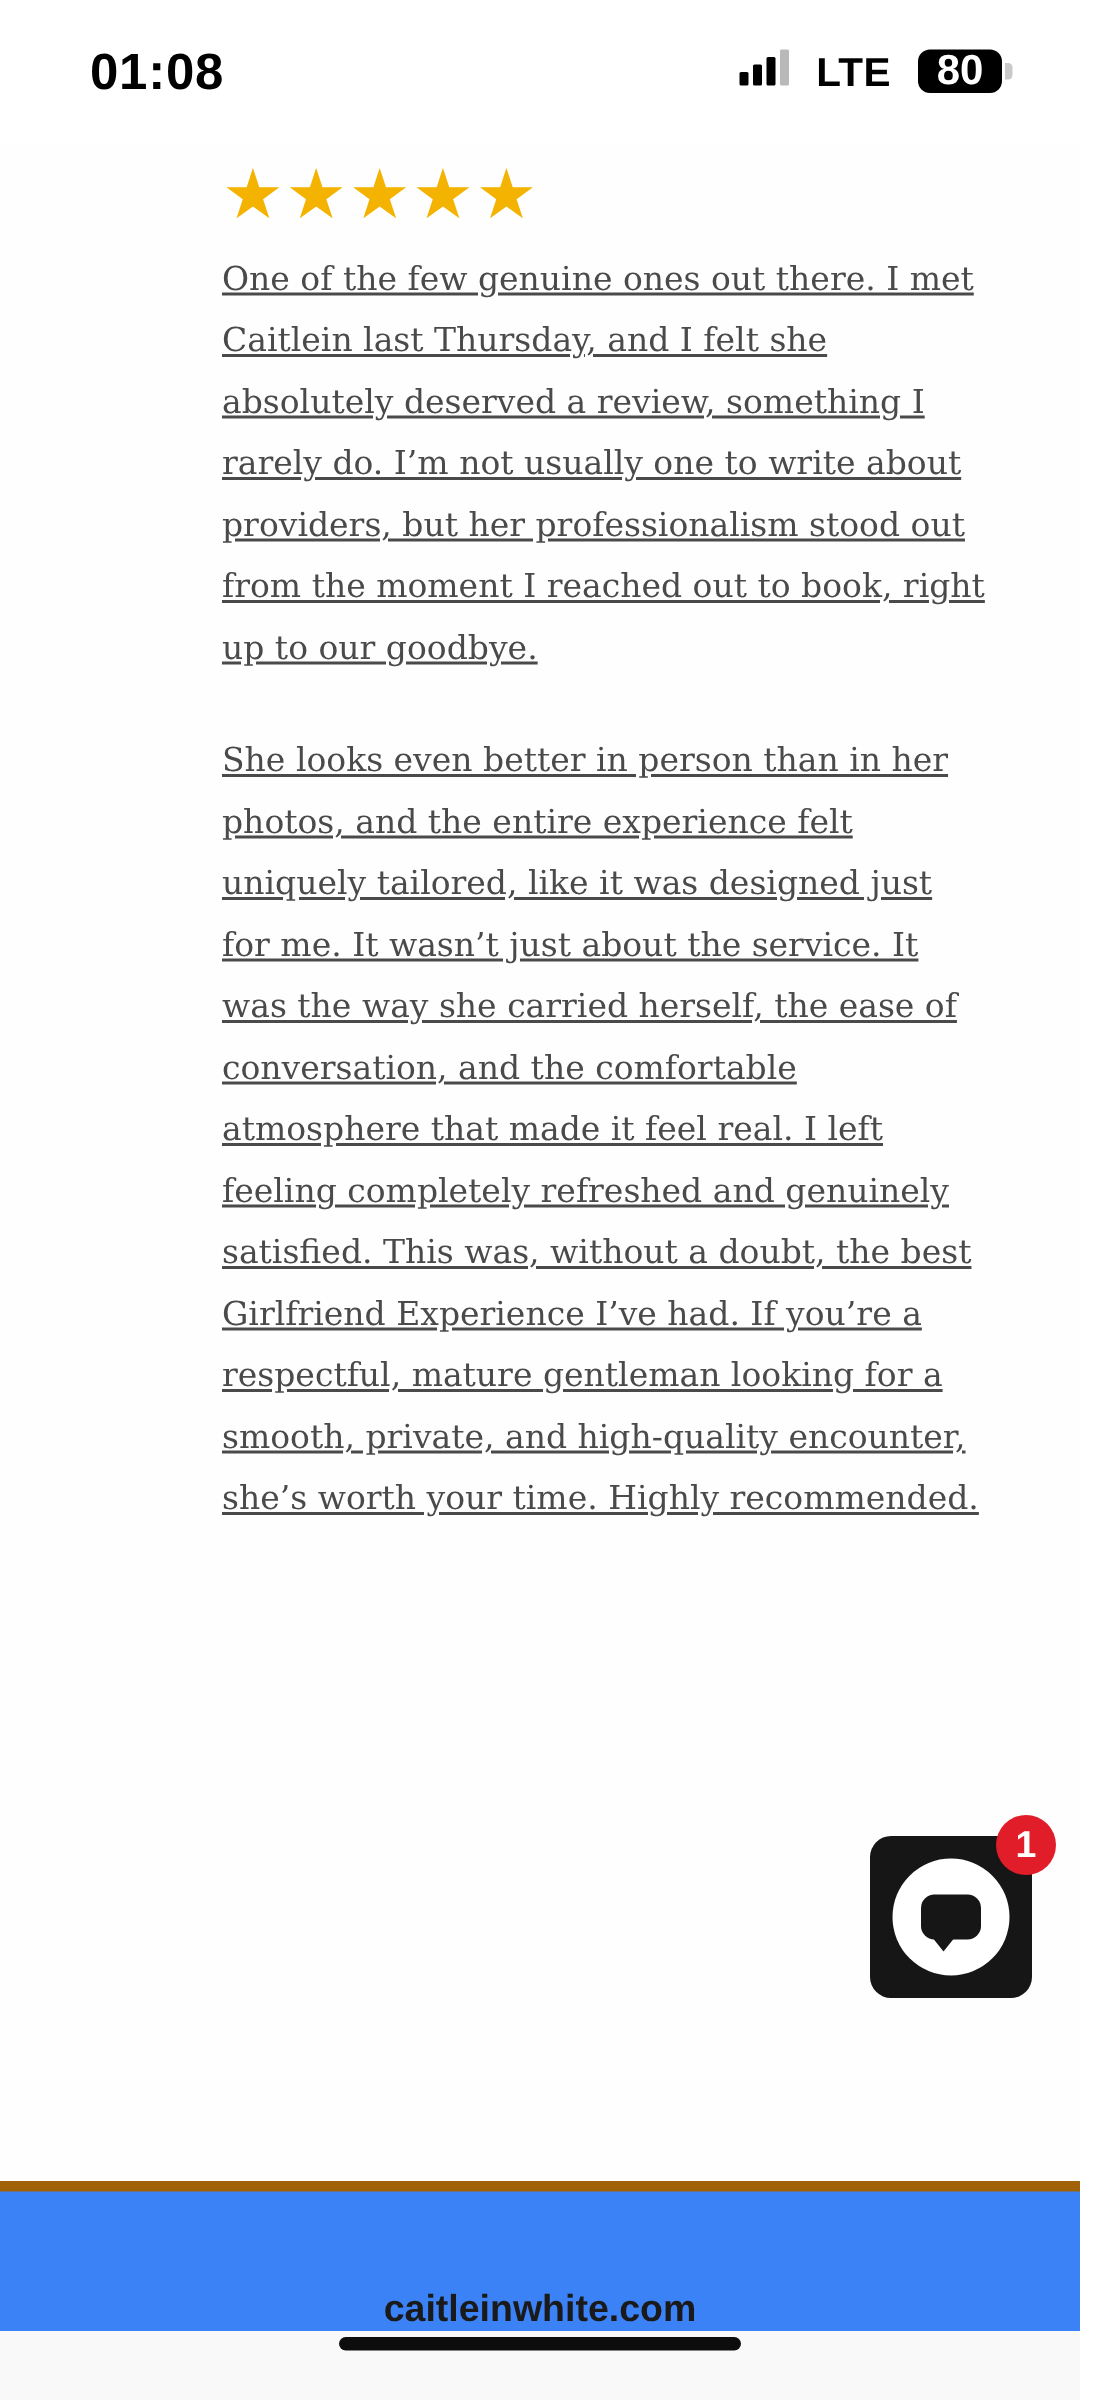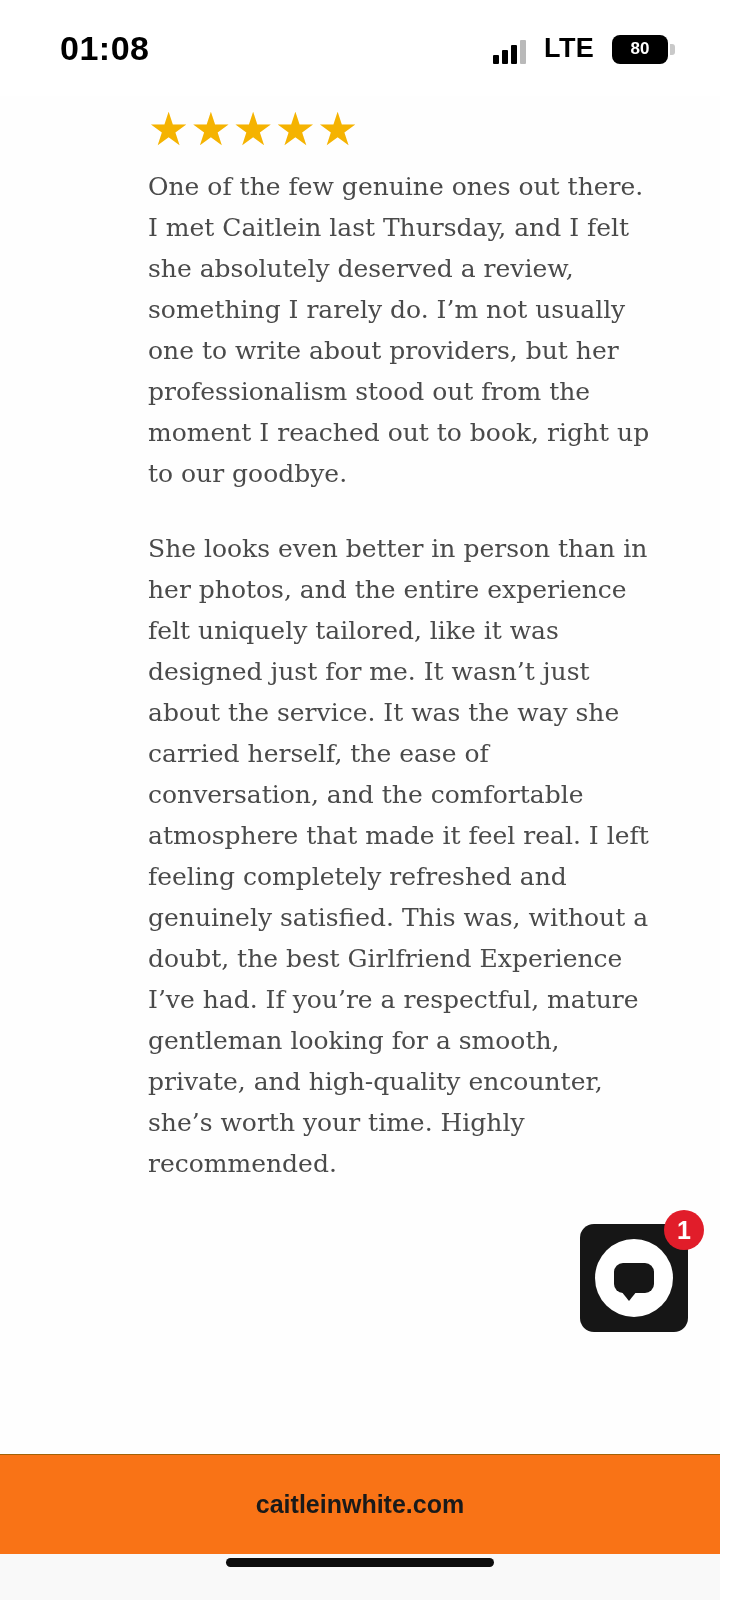--- a/index.html
+++ b/index.html
@@ -31,21 +31,21 @@
   }
   .status-time {
     font-size: 34px;
     font-weight: 700;
     letter-spacing: 0.5px;
     color: #000;
     font-family: "Liberation Sans", sans-serif;
   }
   .status-right {
     display: flex;
-    align-items: flex-end;
+    align-items: flex-start;
     gap: 12px;
   }
   .signal {
     display: flex;
     align-items: flex-end;
     gap: 3px;
     height: 24px;
   }
   .signal i {
     display: block;
@@ -70,21 +70,21 @@
     height: 29px;
     background: #000;
     border-radius: 8px;
     display: flex;
     align-items: center;
     justify-content: center;
     margin-left: 6px;
   }
   .battery span {
     color: #fff;
-    font-size: 17px;
+    font-size: 28px;
     font-weight: 700;
   }
   .battery:after {
     content: "";
     position: absolute;
     right: -7px;
     top: 9px;
     width: 5px;
     height: 11px;
     background: #c9c9c9;
@@ -116,25 +116,26 @@
     font-style: italic;
     font-size: 31px;
     color: #3b3b3b;
     white-space: nowrap;
   }
   .review-body {
     padding: 0 36px 0 124px;
   }
   .review-body p {
     font-family: "DejaVu Serif", serif;
-    font-size: 25px;
+    font-size: 22px;
     line-height: 41px;
     color: #4a4a4a;
     margin-bottom: 34px;
     text-align: left;
+    text-decoration: underline;
   }
   .show-less {
     font-family: "DejaVu Serif", serif;
     font-size: 30px;
     font-weight: 700;
     color: #1c1c1c;
     padding-left: 142px;
     margin-top: -24px;
     display: inline-block;
     cursor: pointer;
@@ -201,24 +202,24 @@
     font-size: 25px;
     font-weight: 700;
     display: flex;
     align-items: center;
     justify-content: center;
   }
 
   
   .browser-bar {
     flex: 0 0 100px;
-    border-top: 1px solid #a16207;
-    background: #f97316;
-    display: flex;
-    align-items: center;
+    border-top: 7px solid #a16207;
+    background: #3b82f6;
+    display: flex;
+    align-items: flex-end;
     justify-content: center;
   }
   .site-url {
     font-size: 25px;
     font-weight: 600;
     color: #1a1a1a;
   }
   .home-indicator-wrap {
     flex: 0 0 46px;
     display: flex;

